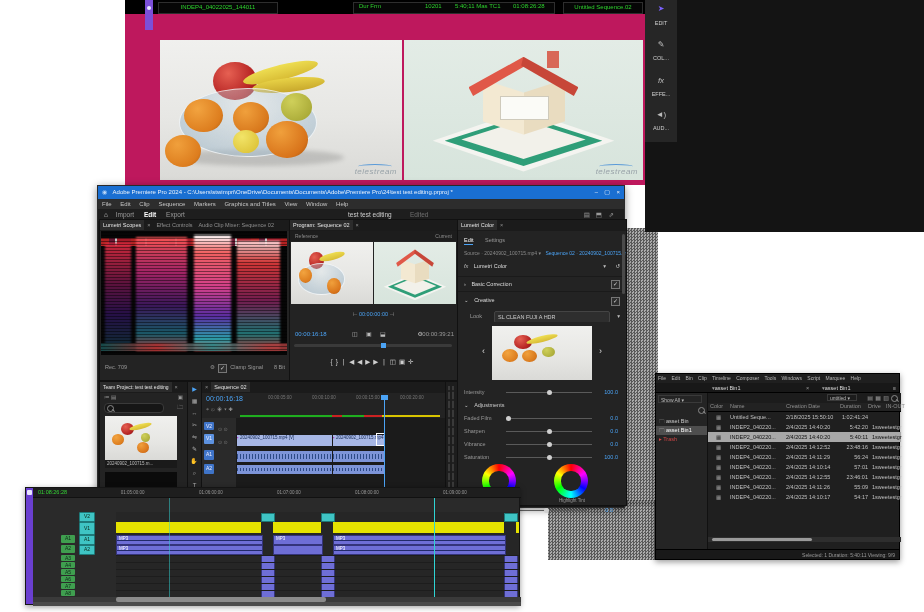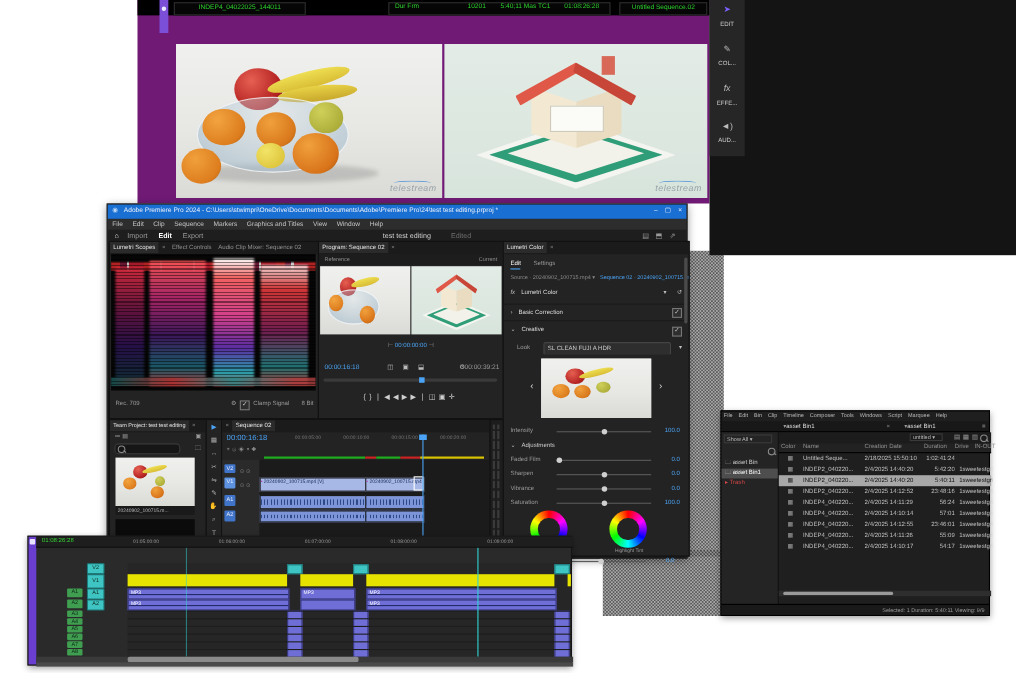--- a/index.html
+++ b/index.html
@@ -2,21 +2,21 @@
 <html><head>
 <meta charset="utf-8">
 <style>
   html,body{margin:0;padding:0;background:#fff;font-family:"Liberation Sans",sans-serif;}
   .stage{position:relative;width:924px;height:612px;background:#fff;overflow:hidden;}
   .w{position:absolute;box-sizing:border-box;}
   .tx{white-space:nowrap;overflow:hidden;}
   
   .noise{background-image:repeating-conic-gradient(#3c3c3c 0% 25%,#9c9c9c 0% 50%);background-size:3px 3px;opacity:.85;}
   
-  .monbar{background:#701a75;}
+  .monbar{background:#be185d;}
   .tcbox{position:absolute;top:2px;height:10px;background:#060606;border:1px solid #2e2e2e;color:#2ed42e;font-size:6px;line-height:9px;text-align:center;white-space:nowrap;overflow:hidden;}
   .tcplain{position:absolute;top:3px;color:#2ed42e;font-size:6px;white-space:nowrap;}
   .video{position:absolute;top:40px;height:140px;overflow:hidden;background:#e8e8e6;}
   .wm{position:absolute;right:5px;bottom:4px;font-size:8px;font-style:italic;color:#98a2a8;letter-spacing:.5px;}
   .wm:before{content:"";position:absolute;left:8%;top:-3px;width:80%;height:4px;border-top:1.5px solid #5a9ad8;border-radius:50%;}
   
   .fruit{position:absolute;overflow:hidden;background:linear-gradient(#f0f0ee 0%,#e7e7e4 55%,#dadad7 100%);}
   .fruit i{position:absolute;display:block;border-radius:50%;}
   .f-shadow{left:6%;top:78%;width:70%;height:12%;background:rgba(0,0,0,.14);filter:blur(2px);}
   .f-bowl{left:8%;top:34%;width:56%;height:48%;background:radial-gradient(ellipse at 50% 25%,rgba(220,232,240,.35),rgba(150,178,198,.6));border:1px solid rgba(255,255,255,.7);}

